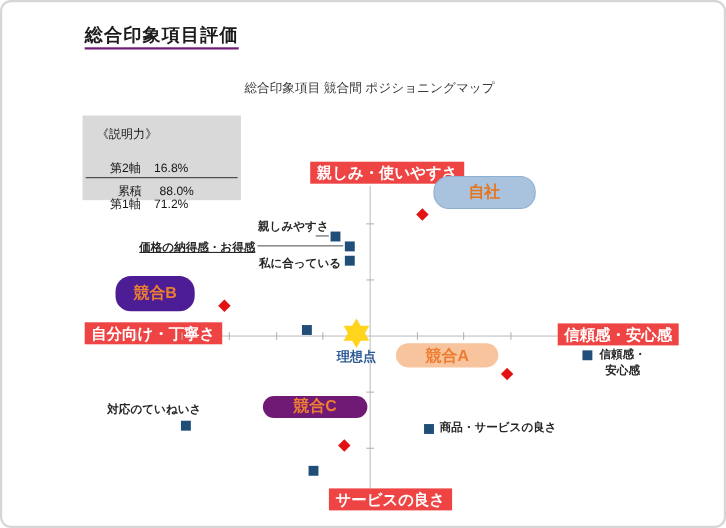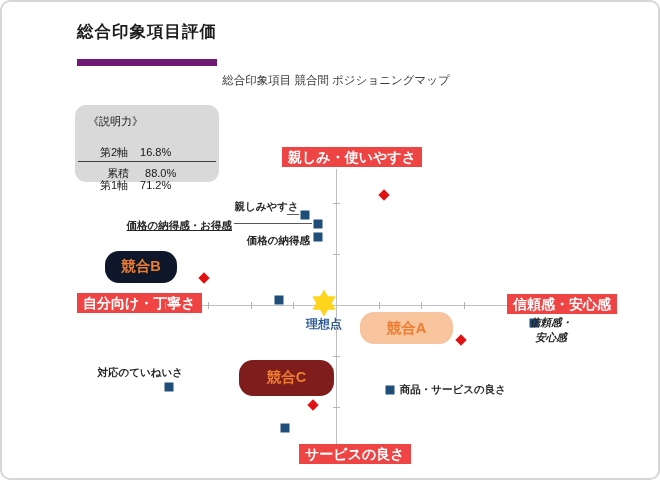--- a/index.html
+++ b/index.html
@@ -1,26 +1,26 @@
 <!DOCTYPE html>
 <html><head>
 <meta charset="utf-8">
 <style>
   html,body{margin:0;padding:0;background:#fff;font-family:"Liberation Sans",sans-serif;}
   .stage{position:relative;width:660px;height:480px;background:#fff;}
   .card{position:absolute;left:0;top:0;width:656px;height:476px;border:2px solid #d6d6d6;
         border-radius:10px;background:#fff;overflow:hidden;}
 
   .page-title{position:absolute;left:75px;top:19px;font-size:16.5px;font-weight:700;color:#1c1c1c;
-              letter-spacing:1px;border-bottom:7px solid #701a75;padding-bottom:16px;white-space:nowrap;}
+              letter-spacing:1px;border-bottom:2px solid #701a75;padding-bottom:0;white-space:nowrap;}
   .chart-subtitle{position:absolute;left:134px;top:71px;width:400px;text-align:center;
                   font-size:11.5px;color:#3a3a3a;white-space:nowrap;}
 
   .stats-box{position:absolute;left:73px;top:103px;width:144px;height:77px;background:#d9d9d9;
-             font-size:11px;color:#171717;border-radius:11px;}
+             font-size:11px;color:#171717;}
   .stats-heading{position:absolute;left:13px;top:9px;white-space:nowrap;}
   .stats-row1{position:absolute;left:25px;top:25px;white-space:nowrap;margin-top:48px;}
   .stats-row2{position:absolute;left:25px;top:40px;white-space:nowrap;}
   .stats-label{display:inline-block;width:37px;}
   .stats-divider{position:absolute;left:3px;top:56px;width:138px;height:1px;background:#3c3c3c;}
   .stats-total{position:absolute;left:32px;top:61px;white-space:nowrap;}
   .stats-total .stats-label{width:35px;}
 
   .xline{position:absolute;left:77px;top:303px;width:428px;height:1.4px;background:#c0c0c0;}
   .yline{position:absolute;left:334px;top:167px;width:1.4px;height:275px;background:#c0c0c0;}
@@ -42,23 +42,23 @@
 
   .item-label{position:absolute;font-size:10.5px;font-weight:700;color:#262626;
               white-space:pre-line;line-height:1.4;}
   .ideal-label{position:absolute;font-size:12px;font-weight:700;color:#2f5b96;white-space:nowrap;
                transform:translateX(-50%);}
   .leader{position:absolute;height:1px;background:#5a5a5a;}
 
   .brand-box{position:absolute;border-radius:14px;display:flex;align-items:center;justify-content:center;
              font-weight:700;font-size:14.5px;color:#ed7d31;white-space:nowrap;}
   .box-self{width:91px;height:28px;background:#a9c3de;border:1px solid #8fafd1;color:#e8751a;}
-  .box-compB{width:72px;height:32px;background:#0f172a;}
-  .box-compA{width:93px;height:32px;background:#f7c49d;}
-  .box-compC{width:95px;height:36px;background:#7f1d1d;}
+  .box-compB{width:72px;height:32px;background:#4c1d95;}
+  .box-compA{width:93px;height:22px;background:#f7c49d;}
+  .box-compC{width:95px;height:20px;background:#701a75;}
 </style>
 </head>
 <body>
 
 <div class="stage">
   <div class="card" id="plot">
 
     <div class="page-title">総合印象項目評価</div>
     <div class="chart-subtitle">総合印象項目 競合間 ポジショニングマップ</div>
 
@@ -98,31 +98,32 @@
       <div class="tick" style="left: 331px; top: 354px; width: 7px; height: 1px;"></div>
       <div class="tick" style="left: 331px; top: 252px; width: 7px; height: 1px;"></div>
       <div class="tick" style="left: 331px; top: 201px; width: 7px; height: 1px;"></div>
       <div class="marker m-square" style="left: 302.829px; top: 213.24px;"></div>
       <div class="item-label" style="top: 197.24px; right: 359.171px; text-align: right;">親しみやすさ</div>
       <div class="leader" style="left: 284.829px; top: 212.24px; width: 12px;"></div>
       <div class="marker m-square" style="left: 316.066px; top: 221.91px;"></div>
       <div class="item-label" style="top: 215.91px; right: 425.934px; text-align: right; text-decoration: underline;">価格の納得感・お得感</div>
       <div class="leader" style="left: 232.066px; top: 220.91px; width: 78px;"></div>
       <div class="marker m-square" style="left: 316.066px; top: 235.17px;"></div>
-      <div class="item-label" style="top: 231.17px; right: 347.934px; text-align: right;">価格の納得感</div>
+      <div class="item-label" style="top: 231.17px; right: 347.934px; text-align: right;">私に合っている</div>
       <div class="marker m-square" style="left: 277.209px; top: 297.9px;"></div>
       <div class="marker m-square" style="left: 532.128px; top: 320.85px;"></div>
-      <div class="item-label" style="top: 312.85px; left: 528px; text-align: center; font-style: italic;">信頼感・
+      <div class="item-label" style="top: 312.85px; left: 543px; text-align: center;">信頼感・
 安心感</div>
       <div class="marker m-square" style="left: 387.802px; top: 388.17px;"></div>
       <div class="item-label" style="top: 380.17px; left: 397.802px; text-align: left;">商品・サービスの良さ</div>
       <div class="marker m-square" style="left: 283.187px; top: 425.91px;"></div>
       <div class="marker m-square" style="left: 167.043px; top: 385.11px;"></div>
       <div class="item-label" style="top: 363.11px; right: 474.957px; text-align: right;">対応のていねいさ</div>
       <div class="marker m-diamond" style="left: 381.824px; top: 192.84px;"></div>
+      <div class="brand-box box-self" style="left: 391.824px; top: 157.84px;">自社</div>
       <div class="marker m-diamond" style="left: 202.057px; top: 275.97px;"></div>
       <div class="brand-box box-compB" style="left: 103.057px; top: 248.97px;">競合B</div>
       <div class="marker m-diamond" style="left: 459.111px; top: 338.19px;"></div>
       <div class="brand-box box-compA" style="left: 358.111px; top: 310.19px;">競合A</div>
       <div class="marker m-diamond" style="left: 310.942px; top: 402.96px;"></div>
       <div class="brand-box box-compC" style="left: 236.942px; top: 357.96px;">競合C</div>
       <div class="marker m-star" style="left: 322.044px; top: 300.96px;"></div>
       <div class="ideal-label" style="top: 313.96px; left: 322.044px;">理想点</div>
     </div>
 </div>

